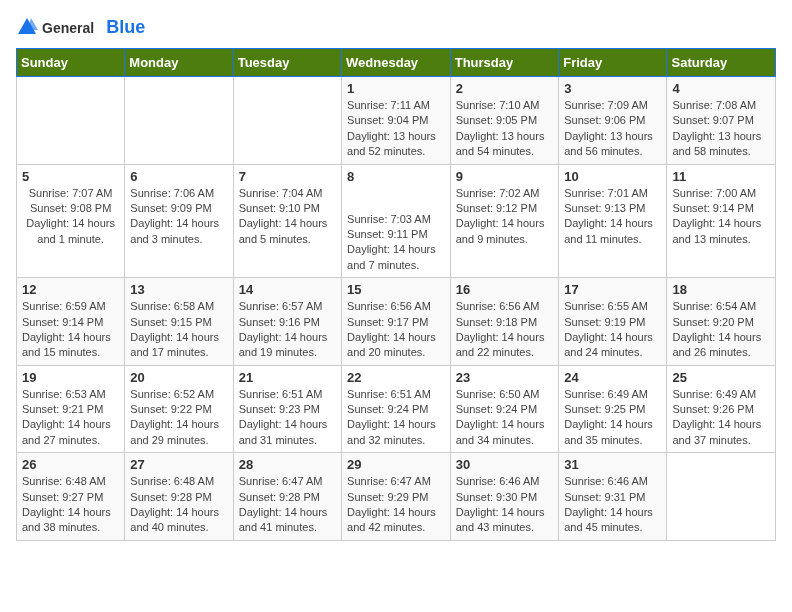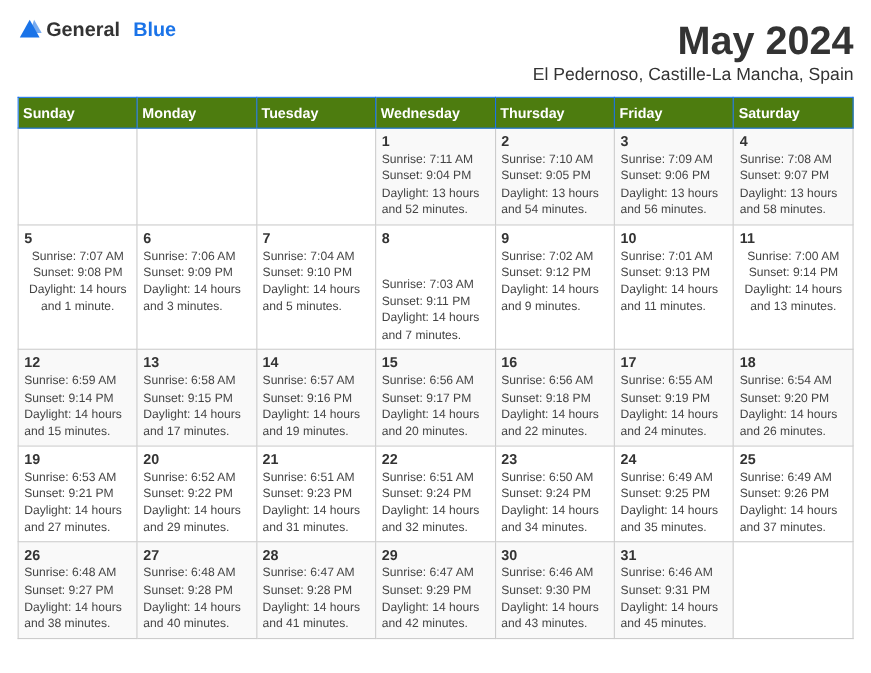--- a/index.html
+++ b/index.html
@@ -15,21 +15,21 @@
       justify-content: space-between;
       align-items: flex-start;
       margin-bottom: 10px;
     }
     .logo {
       display: flex;
       align-items: center;
       gap: 4px;
     }
     .logo-text-general {
-      font-size: 18px;
+      font-size: 14px;
       font-weight: bold;
       color: #333;
     }
     .logo-text-blue {
       font-size: 18px;
       font-weight: bold;
       color: #1a73e8;
       padding-left: 12px;
     }
     .logo-icon {
@@ -98,24 +98,20 @@
 
 <div class="header-area">
   <div class="logo">
     <svg class="logo-icon" viewBox="0 0 22 22" xmlns="http://www.w3.org/2000/svg">
       <polygon points="11,2 20,18 2,18" fill="#1a73e8"></polygon>
       <polygon points="15,2 22,14 11,14" fill="#1a73e8" opacity="0.6"></polygon>
     </svg>
     <div>
       <span class="logo-text-general">General</span><span class="logo-text-blue">Blue</span>
     </div>
-  </div>
-  <div class="title-area">
-    <div class="month-title">May 2024</div>
-    <div class="location-title">El Pedernoso, Castille-La Mancha, Spain</div>
   </div>
 </div>
 
 <table class="calendar-table">
   <thead>
     <tr>
       <th>Sunday</th>
       <th>Monday</th>
       <th>Tuesday</th>
       <th>Wednesday</th>
@@ -186,21 +182,21 @@
 Daylight: 14 hours and 9 minutes.</div>
         </td>
         <td>
           <span class="day-number">10</span>
           <div class="day-info" style="white-space: pre-line;">Sunrise: 7:01 AM
 Sunset: 9:13 PM
 Daylight: 14 hours and 11 minutes.</div>
         </td>
         <td>
           <span class="day-number">11</span>
-          <div class="day-info" style="white-space: pre-line; text-align: center;">Sunrise: 7:00 AM
+          <div class="day-info" style="white-space: pre-line;">Sunrise: 7:00 AM
 Sunset: 9:14 PM
 Daylight: 14 hours and 13 minutes.</div>
         </td>
       </tr>
       <tr>
         <td>
           <span class="day-number">12</span>
           <div class="day-info" style="white-space: pre-line;">Sunrise: 6:59 AM
 Sunset: 9:14 PM
 Daylight: 14 hours and 15 minutes.</div>

